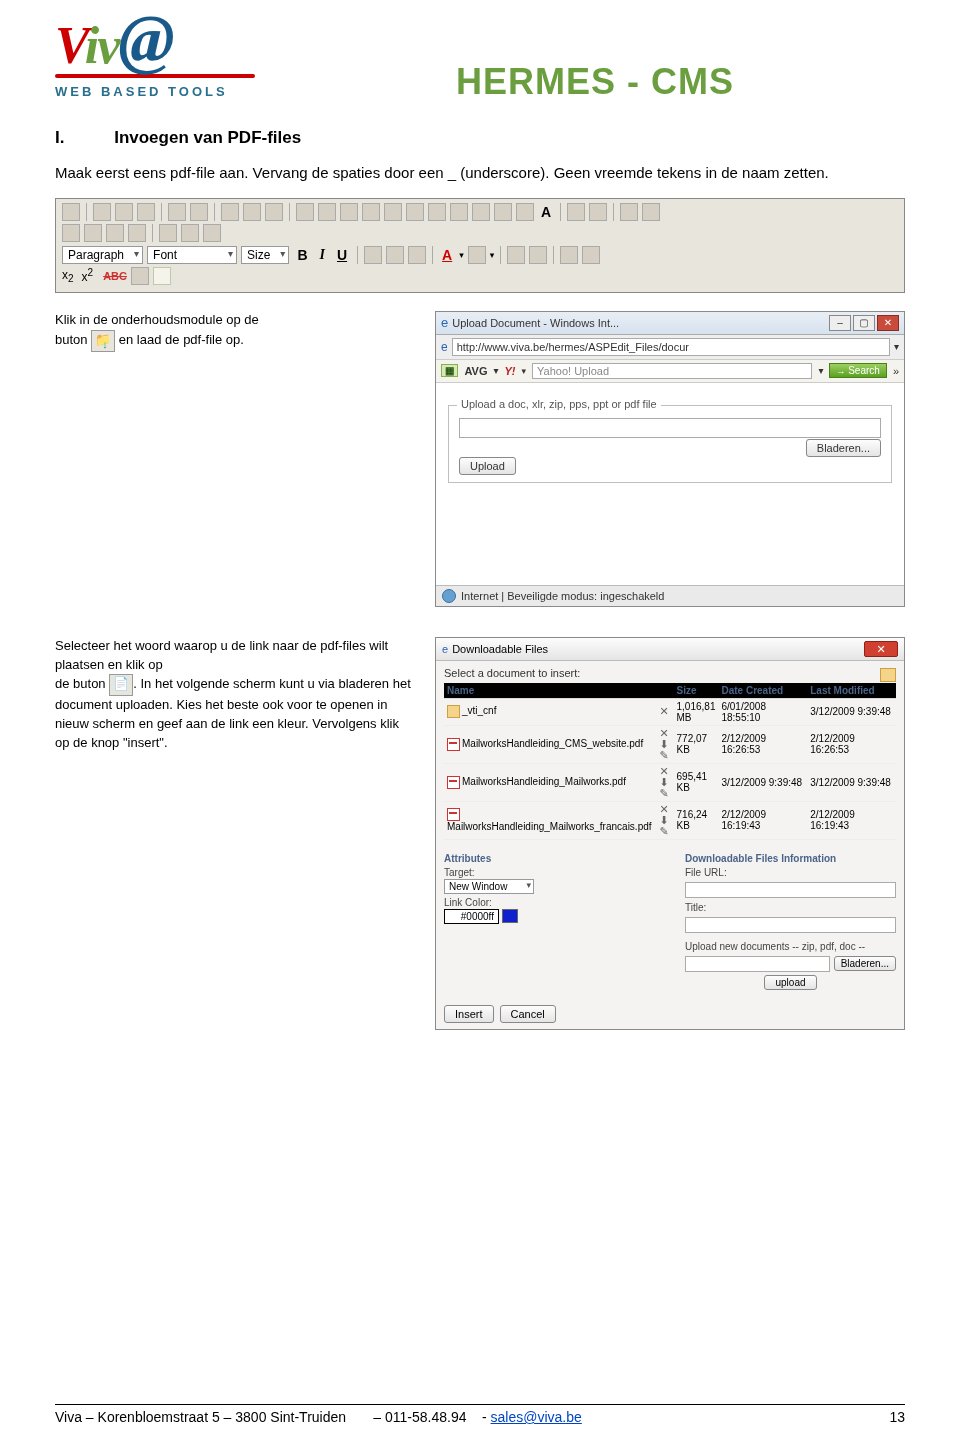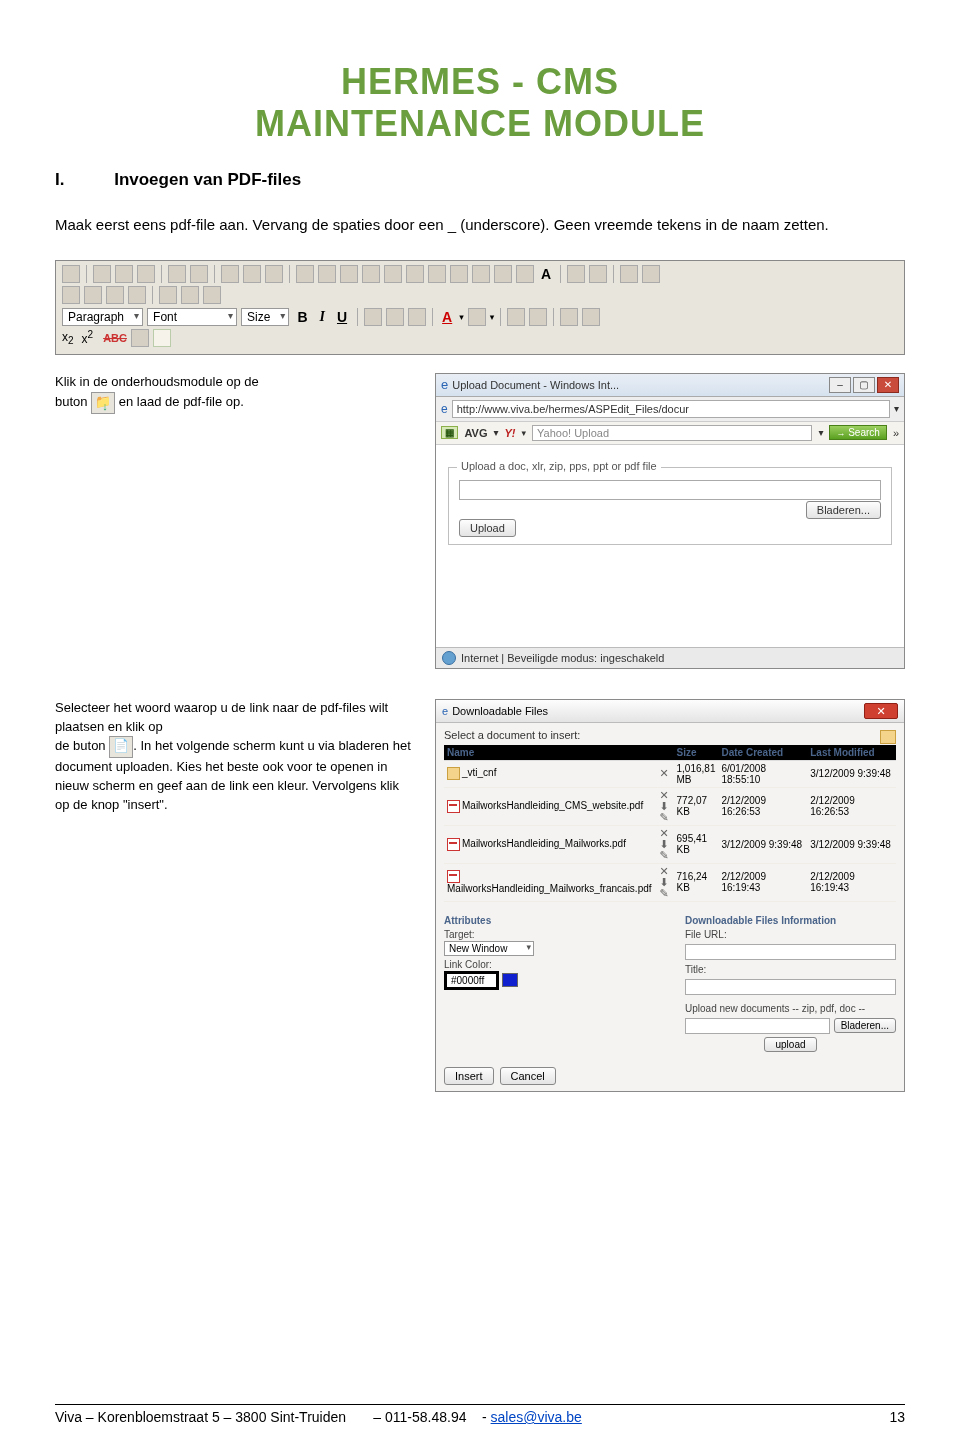--- a/index.html
+++ b/index.html
@@ -9,21 +9,21 @@
   .logo-block { width: 200px; }
   .logo-text { font-family: Georgia, serif; font-size: 52px; font-weight: bold; font-style: italic; color: #6b9e3f; letter-spacing: -2px; line-height: 1; }
   .logo-at { color: #1a5a8a; font-size: 68px; line-height: 0.6; display:inline-block; position:relative; top:-2px;}
   .logo-red { color: #c00; }
   .logo-sub { font-family: Verdana, sans-serif; font-size: 13px; font-weight: bold; color: #2a6f8f; letter-spacing: 3px; margin-top: 6px; }
   .logo-line { height: 4px; background: #c00; margin: 2px 0 4px 0; border-radius: 2px; }
   .title-block { flex:1; text-align: center; padding-top: 5px; margin-top: 36px; }
   .big-title { font-family: Arial, sans-serif; font-weight: bold; font-size: 36px; color: #6b9e3f; letter-spacing: 1px; }
   .section-num { display: inline-block; width: 55px; font-weight: bold; font-size: 17px; }
   .section-h { font-weight: bold; font-size: 17px; }
-  .body-text { font-size: 15px; line-height: 1.45; margin: 24px 0; }
+  .body-text { font-size: 15px; line-height: 1.45; margin: 14px 0; }
   .toolbar-img { border: 1px solid #888; background: #e8e5dc; margin: 8px 0 18px 0; padding: 4px 6px; font-size: 13px; }
   .tb-row { display:flex; flex-wrap:wrap; gap:4px; align-items:center; margin-bottom:3px; }
   .tb-icon { width:18px; height:18px; background:#d6d0c4; border:1px solid #aaa; display:inline-block; }
   .tb-sep { width:1px; height:18px; background:#aaa; margin:0 2px; }
   .tb-sel { border:1px solid #999; background:#fff; padding:1px 18px 1px 5px; font-size:12px; position:relative; }
   .tb-sel::after { content:"▾"; position:absolute; right:3px; top:1px; font-size:10px; color:#555; }
   .two-col { display:flex; gap:20px; margin-bottom: 30px; }
   .col-left { flex:1; font-size:13px; line-height:1.45; }
   .col-right { width: 470px; }
   .inline-icon { display:inline-block; width:24px; height:22px; background:#e8e5dc; border:1px solid #999; vertical-align:middle; position:relative; }
@@ -78,23 +78,29 @@
   .bold-b { font-weight:bold; }
   .bold-i { font-style:italic; font-family:Georgia,serif; font-weight:bold; }
   .bold-u { text-decoration:underline; font-weight:bold; }
   .redx-btn { background:#d04030; color:#fff; border:1px solid #902015; width:34px; height:16px; text-align:center; font-size:11px; line-height:14px; border-radius:2px; }
 </style>
 </head>
 <body>
 
 <div class="page">
   <div class="header">
+    <div class="logo-block">
+      <div class="logo-text">
+        <span class="logo-red">V</span><span>iv</span><span class="logo-at">@</span>
+      </div>
+      <div class="logo-line"></div>
+      <div class="logo-sub">WEB BASED TOOLS</div>
+    </div>
     <div class="title-block">
       <div class="big-title">HERMES - CMS</div>
-      <div class="big-title">MAINTENANCE MODULE</div>
     </div>
   </div>
 
   <div style="margin-top:10px;">
     <span class="section-num">I.</span>
     <span class="section-h">Invoegen van PDF-files</span>
   </div>
 
   <p class="body-text">Maak eerst eens pdf-file aan. Vervang de spaties door een _ (underscore). Geen vreemde tekens in de naam zetten.</p>
 
@@ -287,21 +293,21 @@
             </tbody>
           </table>
 
           <div class="attr-row">
             <div class="attr-col">
               <div class="attr-label" style="color:#4a648a;font-weight:bold;">Attributes</div>
               <div class="attr-label">Target:</div>
               <span class="drop">New Window</span>
               <div class="attr-label">Link Color:</div>
               <div class="colorpick">
-                <span style="border:3px solid #000000;background:#fff;padding:1px 4px;font-size:10px;min-width:55px;display:inline-block;">#0000ff</span>
+                <span style="border:1px solid #000000;background:#fff;padding:1px 4px;font-size:10px;min-width:55px;display:inline-block;text-align:right;">#0000ff</span>
                 <span class="colorsq"></span>
               </div>
             </div>
             <div class="attr-col">
               <div class="attr-label" style="color:#4a648a;font-weight:bold;">Downloadable Files Information</div>
               <div class="attr-label">File URL:</div>
               <div class="txtfield" style="height:16px;"></div>
               <div class="attr-label">Title:</div>
               <div class="txtfield" style="height:16px;"></div>
               <div class="attr-label" style="margin-top:8px;">Upload new documents -- zip, pdf, doc --</div>

